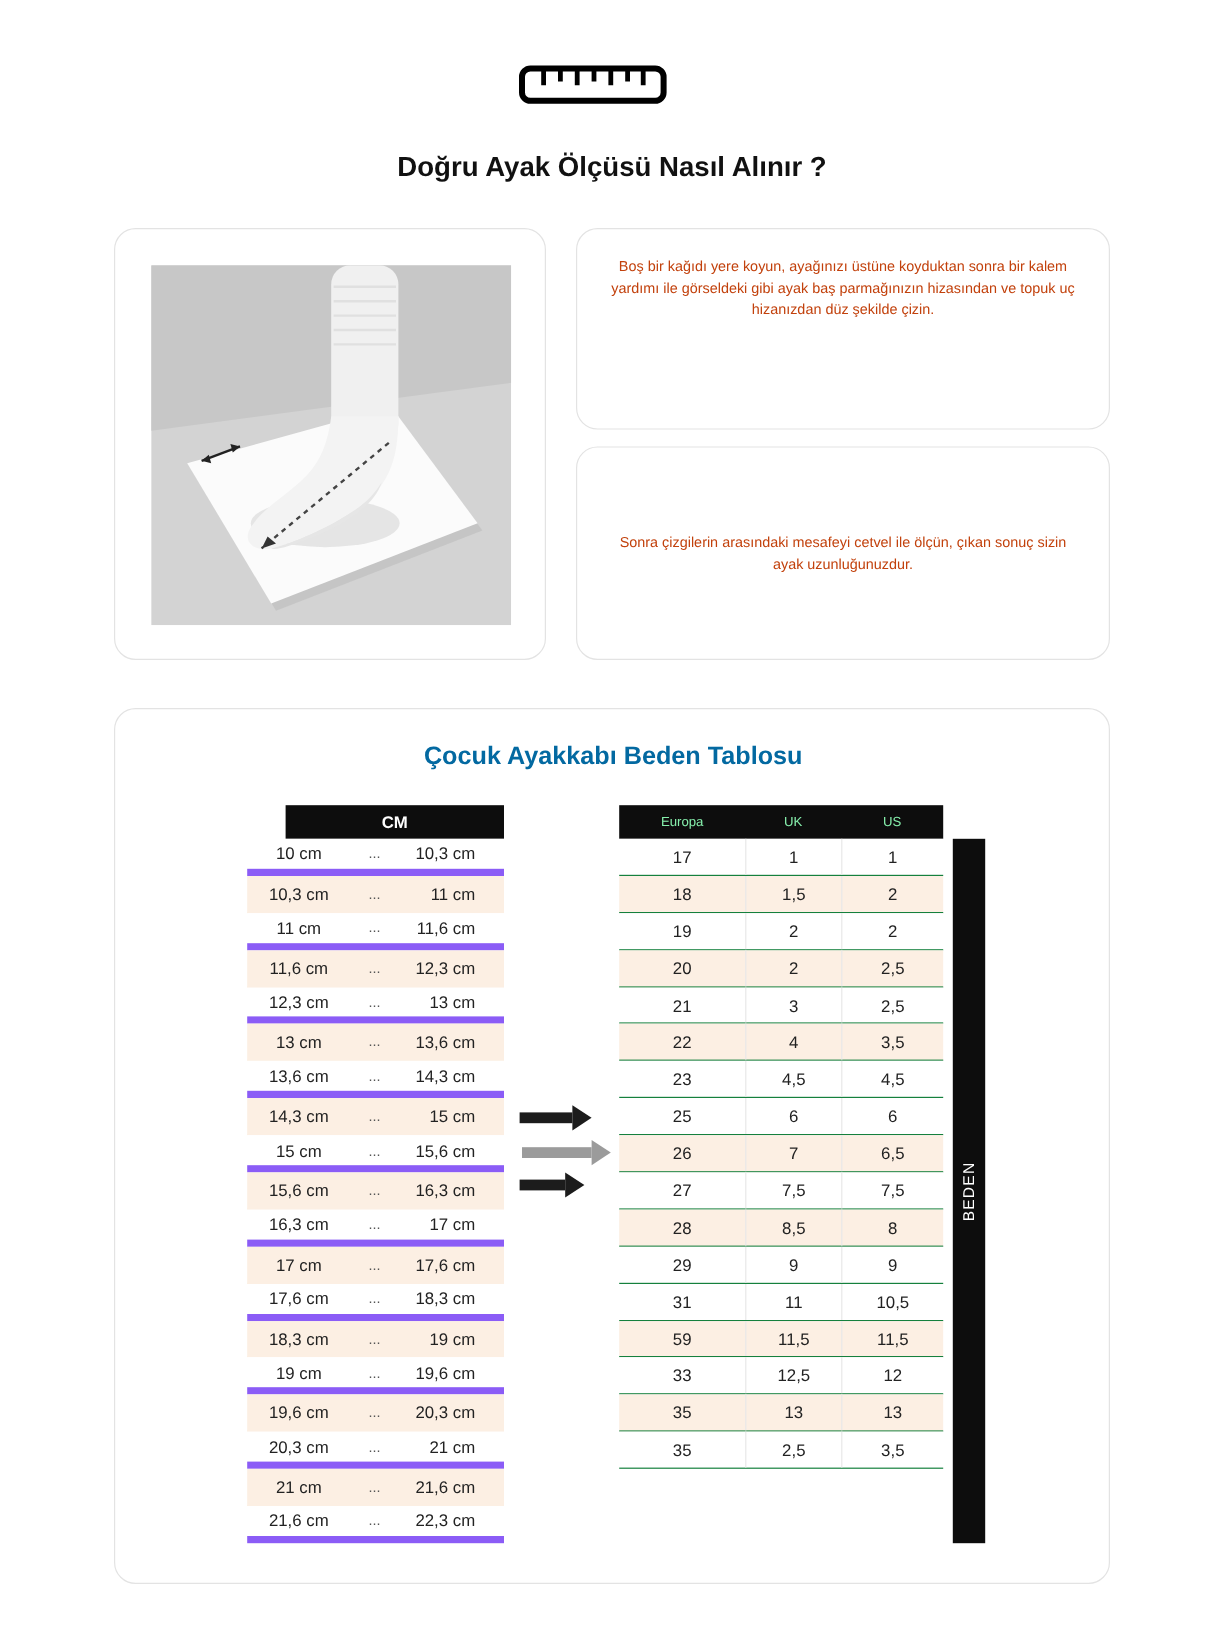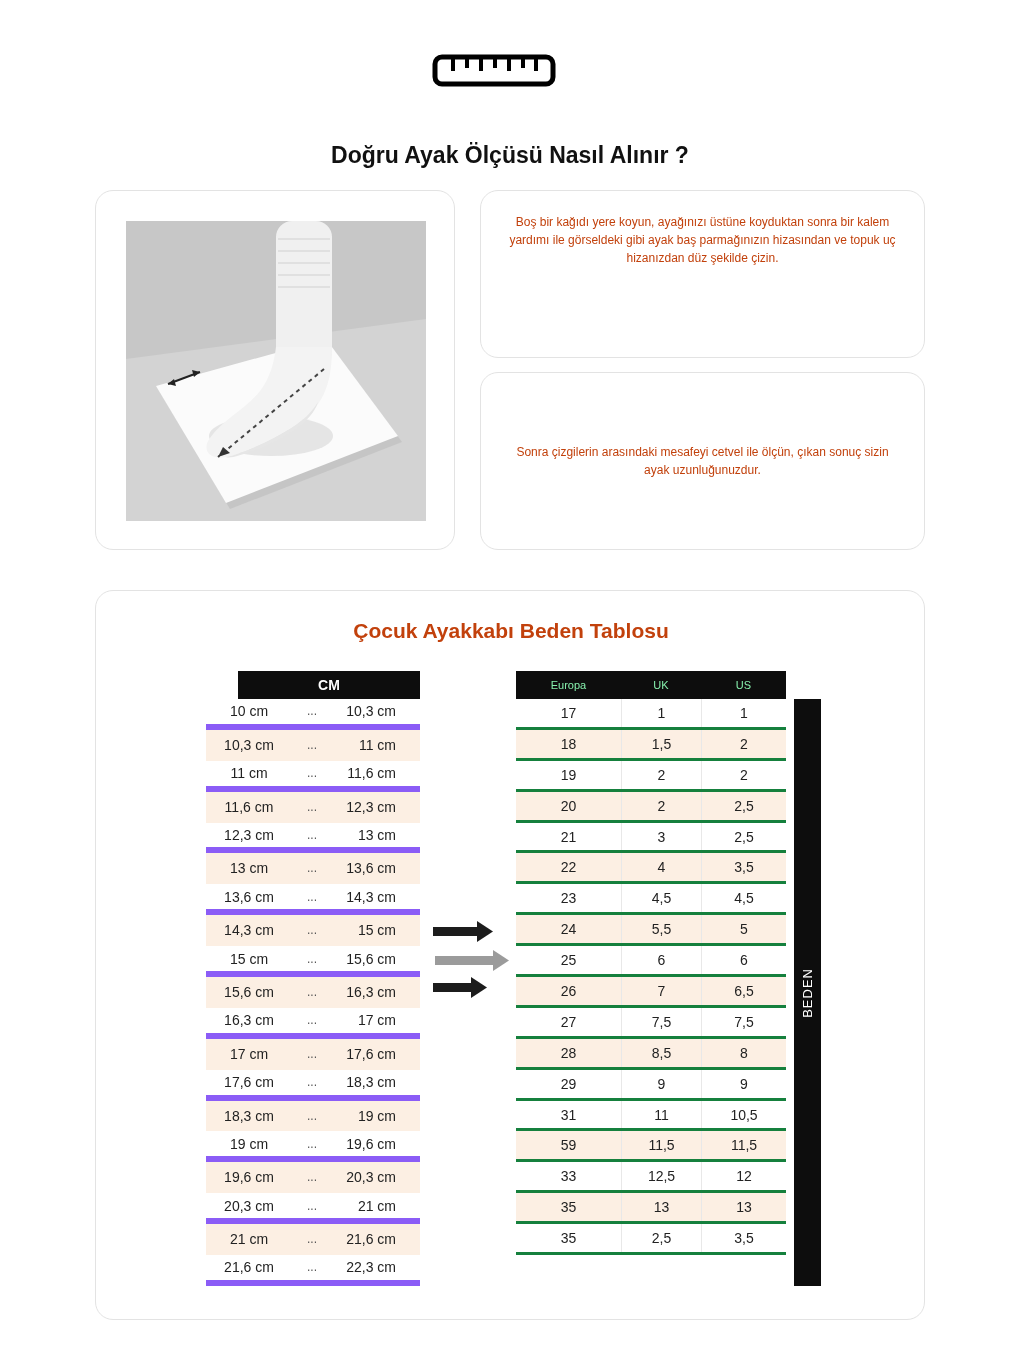--- a/index.html
+++ b/index.html
@@ -9,40 +9,40 @@
     font-family:"Liberation Sans", sans-serif; color:#1f1f1f;
     overflow:hidden;
   }
   .abs { position:absolute; }
 
   
   .ruler-wrap { left:432px; top:52px; width:124px; height:38px; }
 
   
   .page-title {
-    left:0; top:142px; width:1020px; text-align:center;
+    left:0; top:126px; width:1020px; text-align:center;
     font-size:23px; font-weight:bold; color:#111;
   }
 
   
   .card {
     border:1px solid #e3e3e3; border-radius:18px; background:#fff;
   }
   .photo-card { left:95px; top:190px; width:360px; height:360px; }
   .photo-card svg { position:absolute; left:30px; top:30px; }
 
   .info-card-1 { left:480px; top:190px; width:445px; height:168px; padding:22px 28px; }
   .info-card-2 { left:480px; top:372px; width:445px; height:178px; padding:22px 28px; display:flex; align-items:center; }
   .info-text { font-size:12px; line-height:1.5; color:#c2410c;text-align:center; }
 
   
   .table-card { left:95px; top:590px; width:830px; height:730px; }
   .table-title {
     position:absolute; left:0; top:28px; width:830px; text-align:center;
-    font-size:21px; font-weight:bold; color:#c2410c;
+    font-size:21px; font-weight:bold; color:#0369a1;
   }
 
   
   .cm-table { position:absolute; left:110px; top:80px; width:214px; }
   .thead {
     height:28px; background:#0d0d0d; color:#fff; font-size:14px; font-weight:bold;
     display:flex; align-items:center; justify-content:center;margin-left:32px;
   }
   .trow {
     display:flex; height:30.9px; align-items:center;
@@ -57,21 +57,21 @@
   .arrows { position:absolute; left:335px; top:328px; }
 
   
   .size-table { position:absolute; left:420px; top:80px; width:270px; }
   .thead3 {
     height:28px; background:#0d0d0d; color:#86efac; font-size:11px;
     display:flex; align-items:center;
   }
   .thead3 .hcell { text-align:center; }
   .h-eu { width:105px; } .h-uk { width:80px; } .h-us { width:85px; }
-  .size-table .trow { border-bottom:3px solid #15803d; }
+  .size-table .trow { border-bottom:1px solid #15803d; }
   .size-table .cell {
     height:100%; display:flex; align-items:center; justify-content:center;
   }
   .size-table .c-eu { width:105px; }
   .size-table .c-uk { width:80px; border-left:1px solid #e8e8e8; }
   .size-table .c-us { width:85px; border-left:1px solid #e8e8e8; }
 
   
   .beden-bar {
     position:absolute; left:698px; top:108px; width:27px; height:587px;
@@ -290,25 +290,20 @@
         <div class="trow alt">
           <div class="cell c-eu">22</div>
           <div class="cell c-uk">4</div>
           <div class="cell c-us">3,5</div>
         </div>
         <div class="trow">
           <div class="cell c-eu">23</div>
           <div class="cell c-uk">4,5</div>
           <div class="cell c-us">4,5</div>
         </div>
-        <div class="trow alt">
-          <div class="cell c-eu">24</div>
-          <div class="cell c-uk">5,5</div>
-          <div class="cell c-us">5</div>
-        </div>
         <div class="trow">
           <div class="cell c-eu">25</div>
           <div class="cell c-uk">6</div>
           <div class="cell c-us">6</div>
         </div>
         <div class="trow alt">
           <div class="cell c-eu">26</div>
           <div class="cell c-uk">7</div>
           <div class="cell c-us">6,5</div>
         </div>

